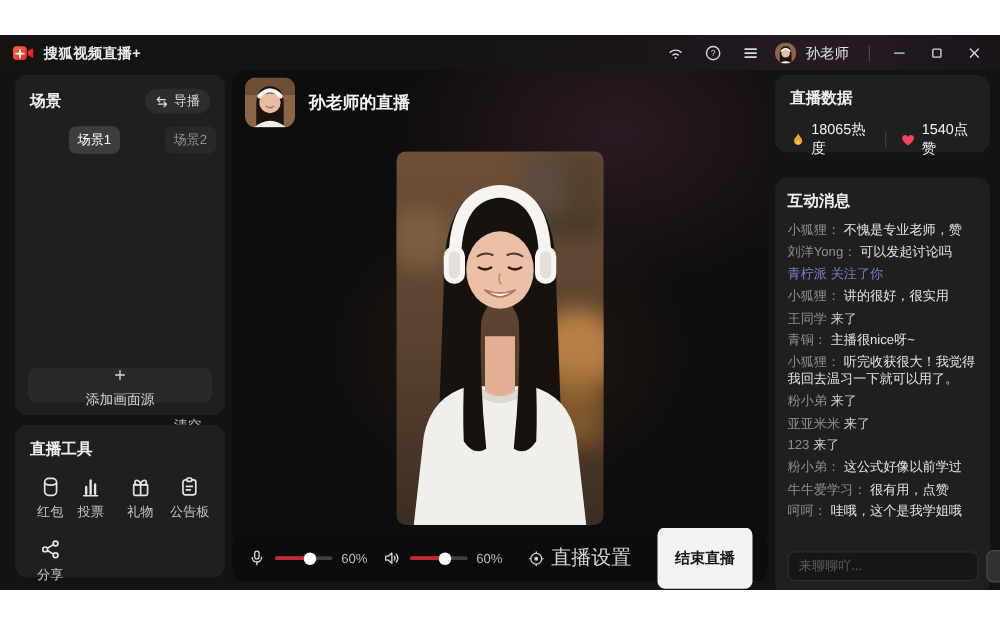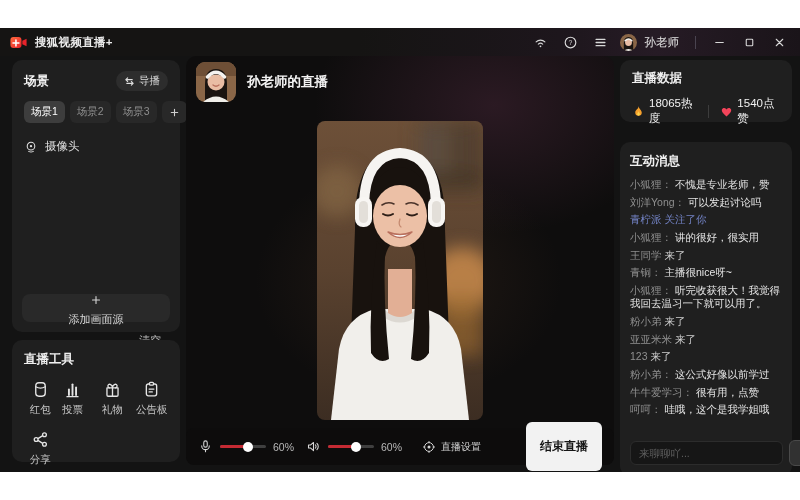--- a/index.html
+++ b/index.html
@@ -18,21 +18,21 @@
   .tb-divider{width:1px;height:13px;background:#4a4450;margin:0 4px;}
 
   
   .panel{position:absolute;background:#1f1f1f;border-radius:10px;box-sizing:border-box;}
   #scene-panel{left:12px;top:32px;width:168px;height:272px;padding:11px 12px;}
   .panel-title{font-size:12.5px;font-weight:bold;color:#f0f0f0;}
   .scene-head{display:flex;align-items:center;}
   .pill{margin-left:auto;display:flex;align-items:center;gap:4px;background:#2d2d2d;border-radius:10px;
     padding:3px 8px;font-size:10.5px;color:#dcdcdc;}
   .scene-tabs{display:flex;gap:5px;margin-top:10px;}
-  .scene-tab{background:#282828;color:#8e8e8e;font-size:10.5px;padding:4px 7px;border-radius:6px;white-space:nowrap;}
+  .scene-tab{background:#282828;color:#8e8e8e;font-size:10.5px;padding:4px 7px;border-radius:6px;white-space:nowrap;margin-left:31px;}
   .scene-tab.active{background:#3d3d3d;color:#ffffff;}
   .scene-tab.addtab{width:12px;display:flex;align-items:center;justify-content:center;color:#cfcfcf;}
   .source-row{display:flex;align-items:center;gap:7px;margin-top:16px;font-size:11.5px;color:#e0e0e0;}
   .addsource{position:absolute;left:10px;right:10px;bottom:10px;height:28px;background:#292929;border-radius:8px;
     display:flex;align-items:center;padding:0 9px;gap:6px;font-size:11px;color:#d6d6d6;box-sizing:border-box;flex-direction:column;}
   .clear-label{margin-left:auto;color:#b3b3b3;}
 
   #tools-panel{left:12px;top:312px;width:168px;height:122px;padding:11px 12px;}
   .tools-grid{display:grid;grid-template-columns:1fr 1fr 1.45fr 1fr;row-gap:13px;margin-top:12px;}
   .tool{display:flex;flex-direction:column;align-items:center;gap:4px;}
@@ -47,21 +47,21 @@
   .stage-avatar{width:40px;height:40px;border-radius:9px;overflow:hidden;flex:none;}
   .stage-title{font-size:13.5px;font-weight:600;color:#f2f2f2;}
   .video{position:absolute;left:131px;top:65px;width:166px;height:299px;border-radius:8px;overflow:hidden;}
   .controlbar{position:absolute;left:0;right:0;top:372px;height:37px;background:#0d0c0c;border-radius:8px;
     display:flex;align-items:center;padding:0 12px;gap:7px;box-sizing:border-box;}
   .slider{position:relative;width:46px;height:3px;background:#3f3f3f;border-radius:2px;flex:none;}
   .slider .fill{position:absolute;left:0;top:0;height:3px;width:60%;background:#c42a33;border-radius:2px;}
   .slider .thumb{position:absolute;left:60%;top:50%;transform:translate(-50%,-50%);width:10px;height:10px;
     background:#fff;border-radius:50%;}
   .vol-label{font-size:10.5px;color:#b8b8b8;width:26px;}
-  .settings-row{display:flex;align-items:center;gap:5px;margin-left:8px;font-size:10px;color:#d6d6d6;}
+  .settings-row{display:flex;align-items:center;gap:5px;margin-left:8px;font-size:16px;color:#d6d6d6;}
   .end-btn{margin-left:auto;background:#f2f2f2;color:#151515;font-size:12px;font-weight:bold;
     padding:16px 14px;border-radius:6px;}
 
   
   #data-panel{left:620px;top:32px;width:172px;height:62px;padding:10px 12px;}
   .stats-row{display:flex;align-items:center;gap:6px;margin-top:9px;font-size:11.5px;color:#f1f1f1;}
   .stat{display:flex;align-items:center;gap:4px;}
   .stat-divider{width:1px;height:13px;background:#3d3d3d;margin:0 5px;}
 
   #chat-panel{left:620px;top:114px;width:172px;height:334px;padding:11px 10px 10px;display:flex;flex-direction:column;}
@@ -158,28 +158,20 @@
     </div>
     <div class="scene-tabs">
       <span class="scene-tab active">场景1</span>
       <span class="scene-tab">场景2</span>
       <span class="scene-tab">场景3</span>
       <span class="scene-tab addtab">
         <svg class="icon" width="11" height="11" viewBox="0 0 24 24" stroke="#cfcfcf" stroke-width="2.4" stroke-linecap="round">
               <path d="M12 5 V19 M5 12 H19"></path>
             </svg>
       </span>
-    </div>
-    <div class="source-row">
-      <svg class="icon" width="14" height="14" viewBox="0 0 24 24" fill="none" stroke="#e0e0e0" stroke-width="1.8" stroke-linecap="round">
-        <circle cx="12" cy="10.5" r="6.5"></circle>
-            <circle cx="12" cy="10.5" r="2" fill="#e0e0e0" stroke="none"></circle>
-        <path d="M8 19.5 Q12 21.5 16 19.5"></path>
-      </svg>
-      <span>摄像头</span>
     </div>
     <div class="addsource">
       <svg class="icon" width="12" height="12" viewBox="0 0 24 24" stroke="#d6d6d6" stroke-width="2.2" stroke-linecap="round">
             <path d="M12 5 V19 M5 12 H19"></path>
           </svg>
       <span>添加画面源</span>
       <span class="clear-label">清空</span>
     </div>
   </div>
 

